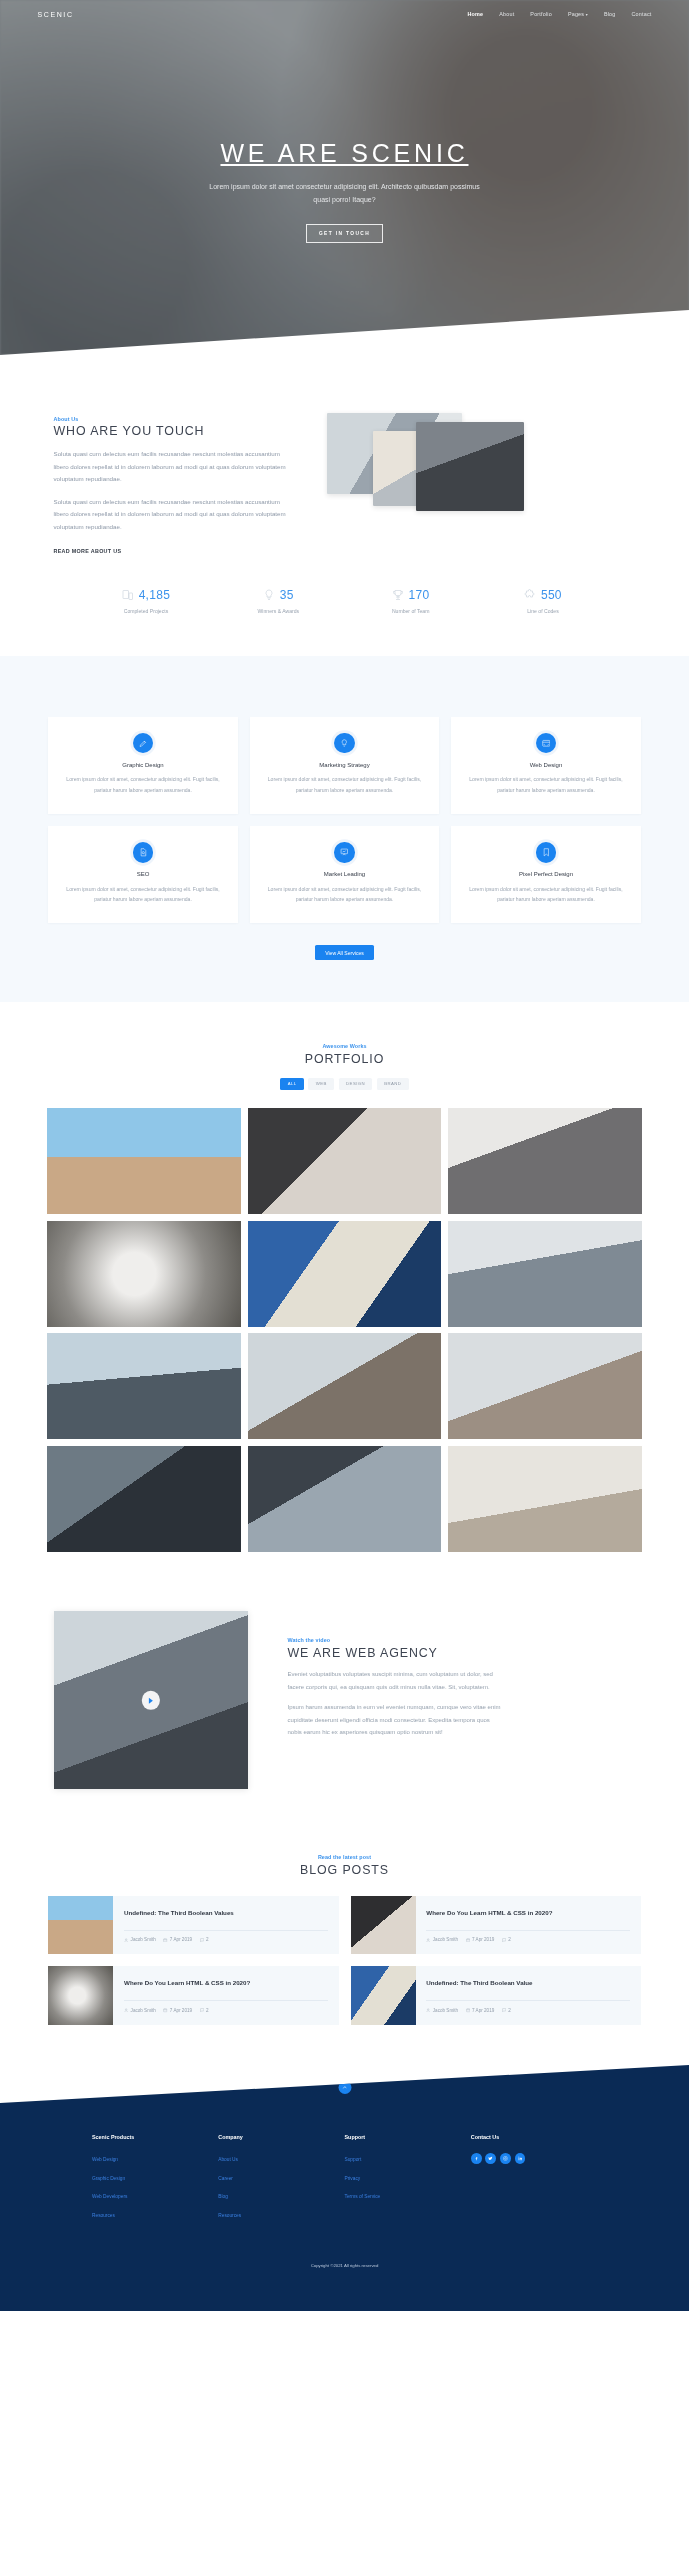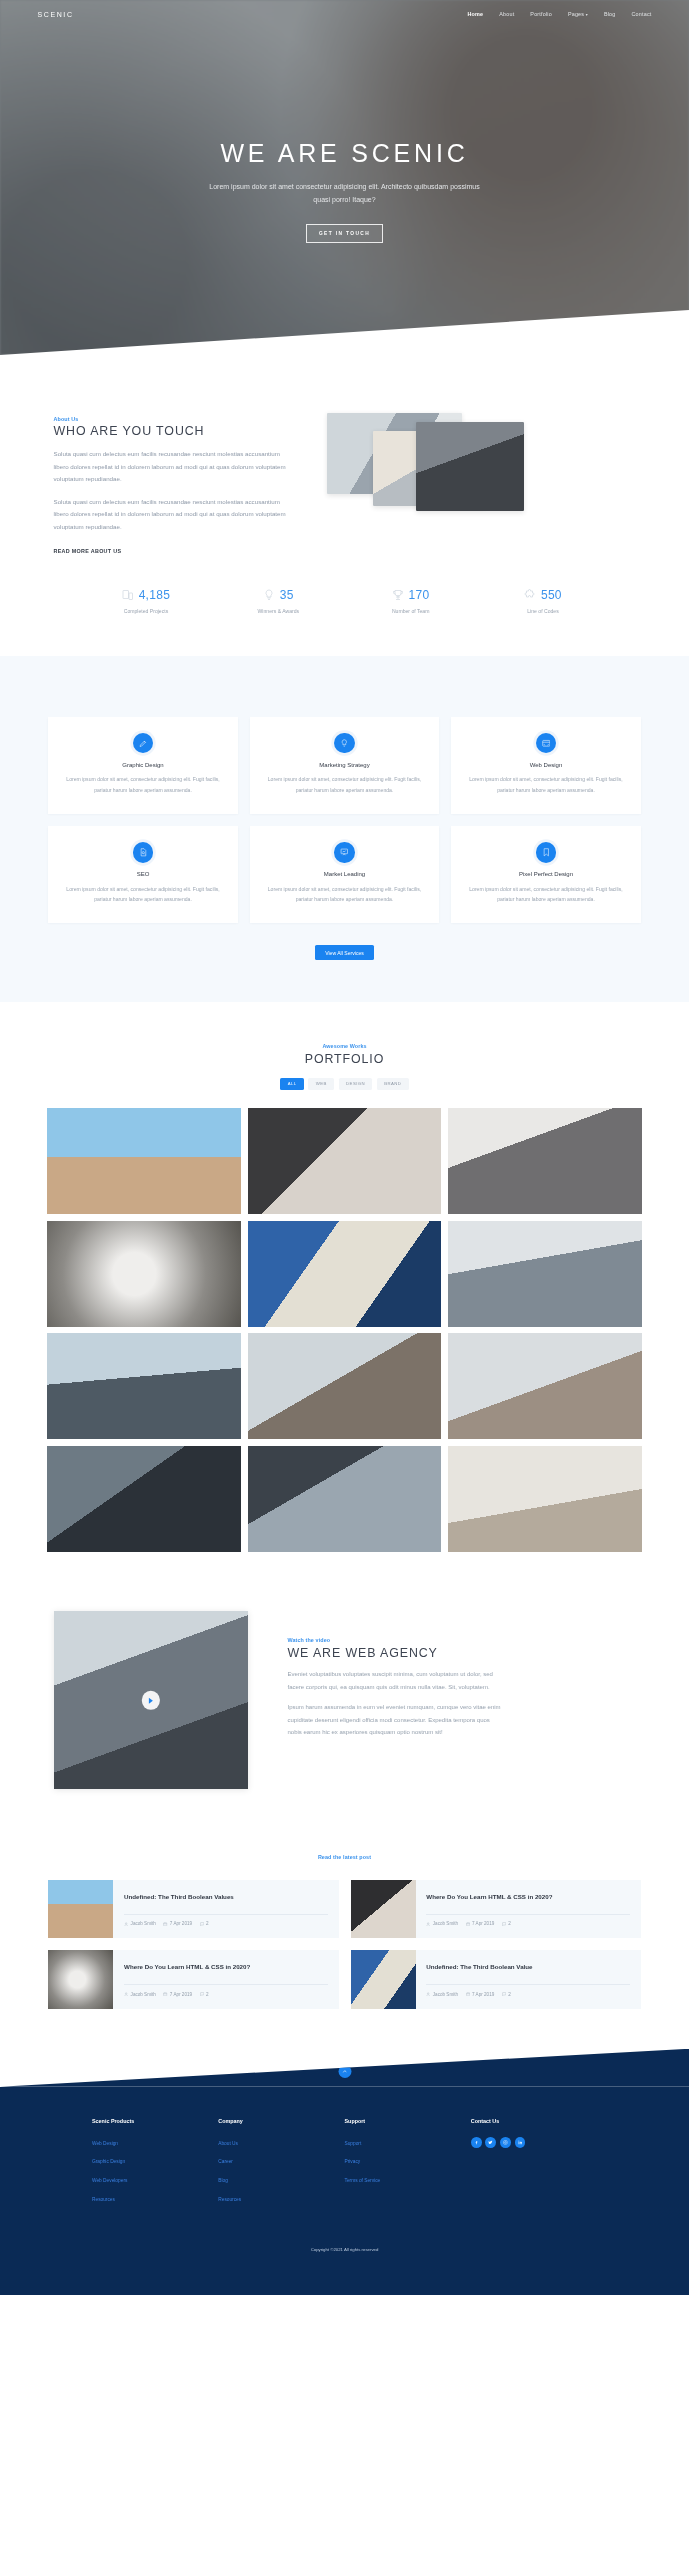--- a/index.html
+++ b/index.html
@@ -33,21 +33,21 @@
   .hero-inner {
     position:relative; z-index:3;
     width:614px; margin:0 auto;
     height:100%;
     display:flex; flex-direction:column; align-items:center;
     justify-content:flex-start;
     padding-top:140px;
   }
   .hero h1 {
     font-size:25px; font-weight:300; letter-spacing:3.8px;
-    color:#fff; text-align:center; line-height:1.1;
+    color:#fff; text-align:center; line-height:1.1;text-decoration:underline;
   }
   .hero p {
     margin-top:12px; font-size:7px; line-height:1.9;
     color:#e4e6e8; text-align:center; max-width:280px; font-weight:300;
   }
   .hero-btn {
     margin-top:18.3px;
     display:inline-block;
     border:0.5px solid rgba(255,255,255,.85);
     color:#fff; font-size:4.8px; letter-spacing:1.4px; font-weight:600;
@@ -500,20 +500,21 @@
         <p>Ipsum harum assumenda in eum vel eveniet numquam, cumque vero vitae enim cupiditate deserunt eligendi officia modi consectetur. Expedita tempora quos nobis earum hic ex asperiores quisquam optio nostrum sit!</p>
       </div>
     </div>
   </div>
 </section>
 
 <section class="blog">
   <div class="container">
     <div class="head-center">
       <div class="sec-kicker">Read the latest post</div>
+      <h2 class="sec-title">BLOG POSTS</h2>
     </div>
     <div class="blog-grid">
 
       <article class="post">
         <div class="post-img pimg1"></div>
         <div class="post-body">
           <div class="post-title">Undefined: The Third Boolean Values</div>
           <div class="post-meta">
             <span class="meta-i">
               <svg width="4.3" height="4.3" viewBox="0 0 24 24" fill="none" stroke="#a7b2bf" stroke-width="2">

